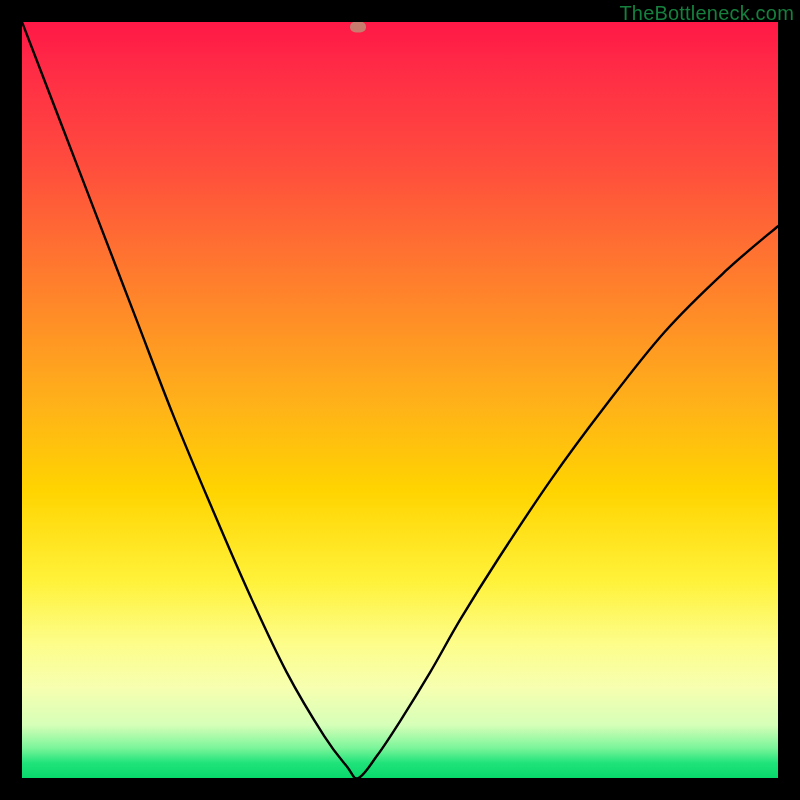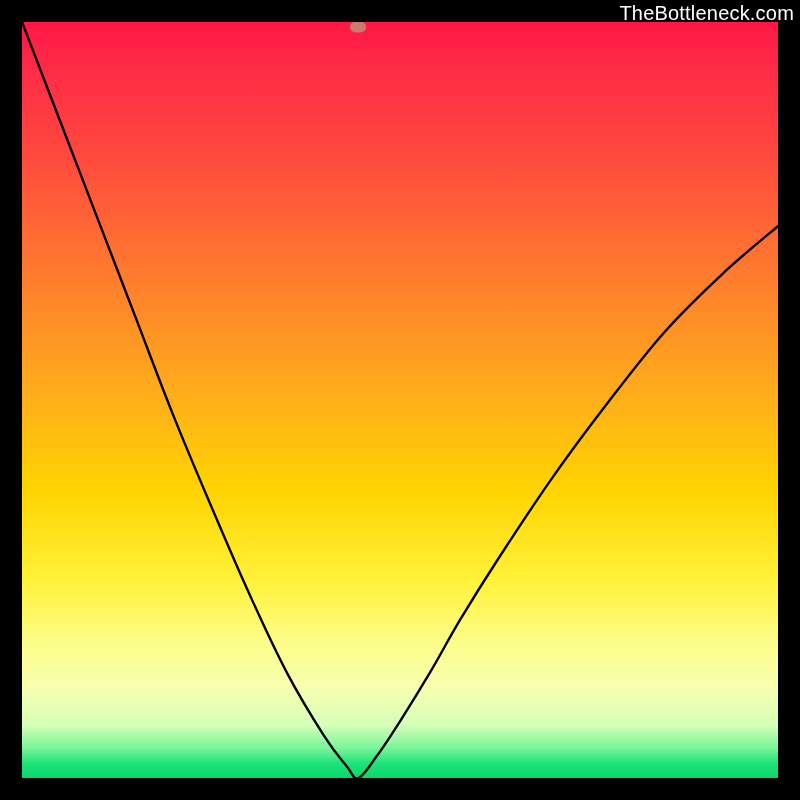--- a/index.html
+++ b/index.html
@@ -63,21 +63,21 @@
     width: 16px;
     height: 11px;
     border-radius: 6px / 5px;
     background: #c97b6e;
     transform: translate(-50%, -50%);
   }
   .watermark {
     position: absolute;
     top: 2px;
     right: 6px;
-    color: #ffffff;
+    color: #15803d;
     font-size: 20px;
     font-weight: 500;
     letter-spacing: 0.2px;
     user-select: none;
   }
 </style>
 </head>
 <body>
 
 <div class="frame">

